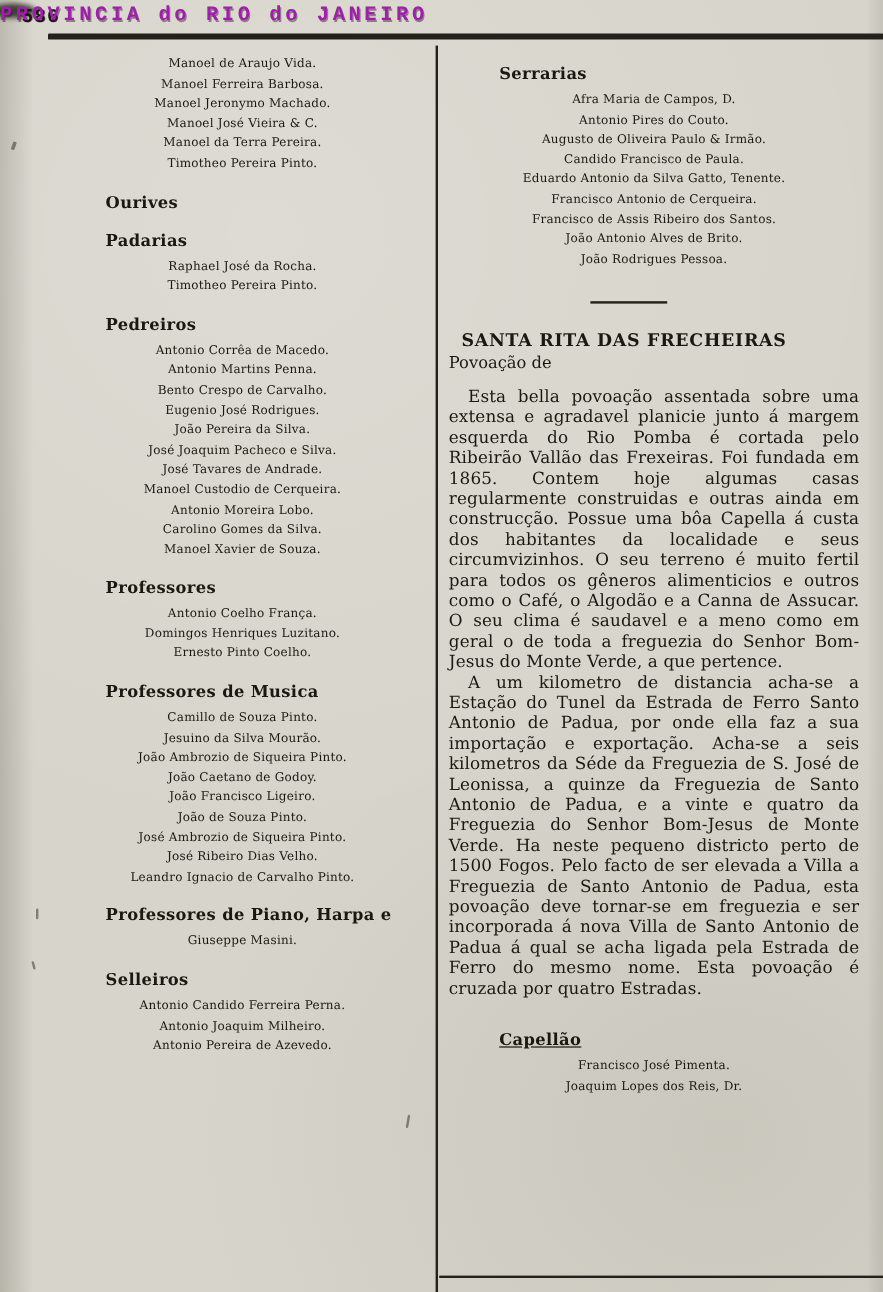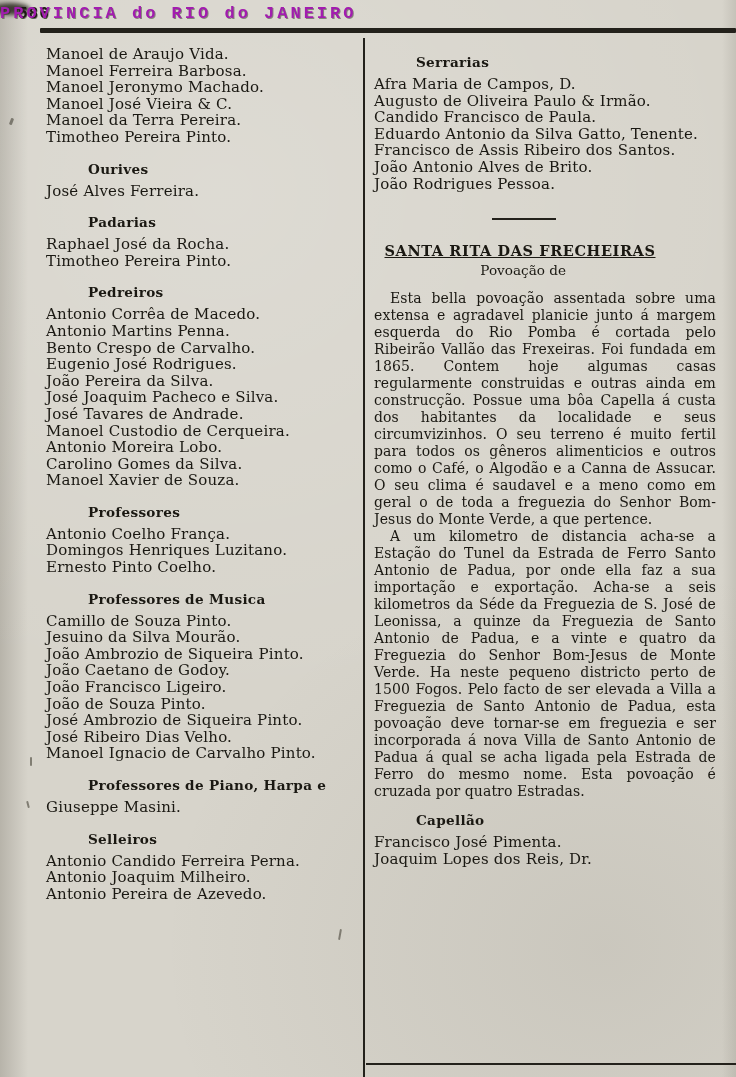--- a/index.html
+++ b/index.html
@@ -36,35 +36,35 @@
     background:#23211b;
   }
   .bottom-rule {
     position:absolute; left:366px; right:0; bottom:12px; height:2px;
     background:#23211b;
   }
   .col { position:absolute; top:46px; }
   .col-left  { left:46px;  width:312px; }
   .col-right { left:374px; width:348px; padding-right:6px; }
   .line {
-    font-size:15px; line-height:16.6px; letter-spacing:0.2px; white-space:nowrap;
+    font-size:10px; line-height:16.6px; letter-spacing:0.2px; white-space:nowrap;text-align:center;
   }
   .hd {
     font-size:13.6px; line-height:17px; font-weight:bold;
     margin:15px 0 5px 42px; letter-spacing:0.3px;
   }
   .hd-first { margin-top:8px; }
-  .hd-end { margin-top:12px; }
+  .hd-end { margin-top:26px;text-decoration:underline; }
   .mini-rule { width:64px; height:2px; background:#23211b; margin:26px 0 22px 118px; }
   .art-title {
     font-weight:bold; font-size:14.5px; letter-spacing:0.6px;
-    text-align:center; padding-right:50px; margin-top:12px;text-decoration:underline;
+    text-align:center; padding-right:50px; margin-top:12px;
   }
   .art-sub {
-    font-size:13.6px; text-align:right; padding-right:150px; margin:3px 0 12px;
+    font-size:13.6px; text-align:left; padding-right:150px; margin:3px 0 12px;
   }
   .para {
     font-size:14px; line-height:17px; text-align:justify; text-indent:16px;
     letter-spacing:0.1px;
   }
   .smudge {
     position:absolute; left:-8px; top:3px; width:38px; height:12px;
     background:#2a271f; border-radius:50%; filter:blur(2px); opacity:0.85;
   }
   .speck { position:absolute; background:#3a362c; opacity:0.55; border-radius:1px; }
@@ -96,24 +96,20 @@
   <div class="line">Manoel de Araujo Vida.</div>
       <div class="line">Manoel Ferreira Barbosa.</div>
       <div class="line">Manoel Jeronymo Machado.</div>
       <div class="line">Manoel José Vieira &amp; C.</div>
       <div class="line">Manoel da Terra Pereira.</div>
       <div class="line">Timotheo Pereira Pinto.</div>
     </div>
 
   <section>
     <h3 class="hd">Ourives</h3>
-    <div class="names">
-
-    <div class="line">José Alves Ferreira.</div>
-      </div>
   </section>
 
   <section>
     <h3 class="hd">Padarias</h3>
     <div class="names">
 
     <div class="line">Raphael José da Rocha.</div>
         <div class="line">Timotheo Pereira Pinto.</div>
       </div>
   </section>
@@ -157,21 +153,21 @@
     <div class="names">
 
     <div class="line">Camillo de Souza Pinto.</div>
         <div class="line">Jesuino da Silva Mourão.</div>
         <div class="line">João Ambrozio de Siqueira Pinto.</div>
         <div class="line">João Caetano de Godoy.</div>
         <div class="line">João Francisco Ligeiro.</div>
         <div class="line">João de Souza Pinto.</div>
         <div class="line">José Ambrozio de Siqueira Pinto.</div>
         <div class="line">José Ribeiro Dias Velho.</div>
-        <div class="line">Manoel Ignacio de Carvalho Pinto.</div>
+        <div class="line">Leandro Ignacio de Carvalho Pinto.</div>
       </div>
   </section>
 
   <section>
     <h3 class="hd">Professores de Piano, Harpa e</h3>
     <div class="names">
 
     <div class="line">Giuseppe Masini.</div>
       </div>
   </section>
@@ -187,23 +183,25 @@
       </div>
   </section>
 </div>
 
 <div class="col col-right">
   <section>
     <h3 class="hd hd-first">Serrarias</h3>
     <div class="names">
 
     <div class="line">Afra Maria de Campos, D.</div>
+        <div class="line">Antonio Pires do Couto.</div>
         <div class="line">Augusto de Oliveira Paulo &amp; Irmão.</div>
         <div class="line">Candido Francisco de Paula.</div>
         <div class="line">Eduardo Antonio da Silva Gatto, Tenente.</div>
+        <div class="line">Francisco Antonio de Cerqueira.</div>
         <div class="line">Francisco de Assis Ribeiro dos Santos.</div>
         <div class="line">João Antonio Alves de Brito.</div>
         <div class="line">João Rodrigues Pessoa.</div>
       </div>
   </section>
 
   <div class="mini-rule"></div>
 
   <article>
     <h2 class="art-title">SANTA RITA DAS FRECHEIRAS</h2>

